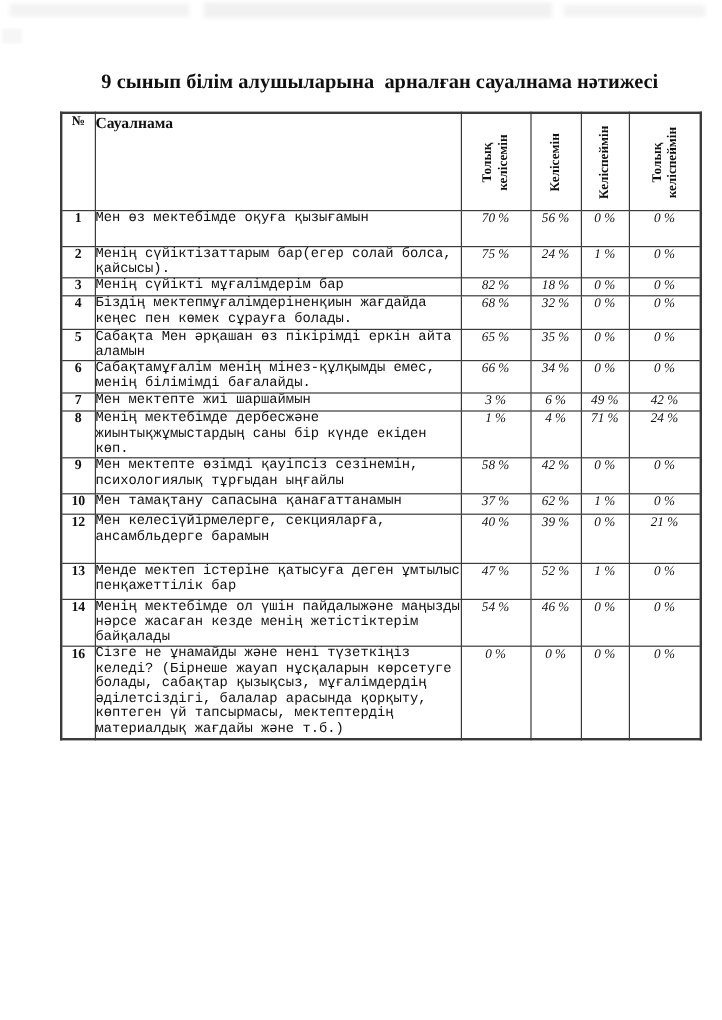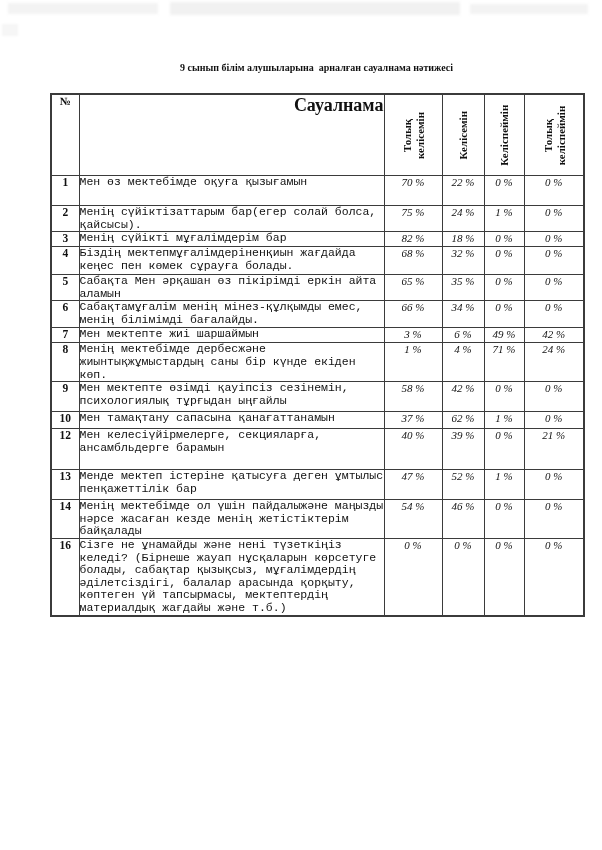--- a/index.html
+++ b/index.html
@@ -16,21 +16,21 @@
   .g1 { left:8px;   top:3px;  width:150px; height:11px; }
   .g2 { left:170px; top:2px;  width:290px; height:13px; background:#f1f1f1; }
   .g3 { left:470px; top:4px;  width:118px; height:10px; }
   .g4 { left:2px;   top:24px; width:16px;  height:12px; background:#f6f6f6; filter:blur(1px); }
 
   .title {
     position:absolute;
     left:50px; top:60px; width:533px;
     text-align:center;
     font-weight:bold;
-    font-size:10px;
+    font-size:17px;
     line-height:16px;
     white-space:pre-wrap;
   }
 
   table.survey {
     position:absolute;
     left:50px; top:93px;
     width:533px;
     border-collapse:collapse;
     table-layout:fixed;
@@ -41,22 +41,22 @@
     padding:0;
     vertical-align:top;
     overflow:visible;
   }
   th.num-h {
     font-size:11px; font-weight:bold;
     text-align:center; vertical-align:top;
     padding-top:5px;
   }
   th.quest-h {
-    font-size:18px; font-weight:bold;
-    text-align:right; vertical-align:middle;
+    font-size:13px; font-weight:bold;
+    text-align:left; vertical-align:middle;
   }
   th.vcell { vertical-align:middle; }
   .vwrap {
     display:flex; align-items:center; justify-content:center;
     height:80px; width:100%;
   }
   .vtext {
     flex:none;
     transform:rotate(-90deg);
     width:72px;
@@ -130,21 +130,21 @@
               <div class="vtext">Толық келіспеймін</div>
             </div>
         </th>
       </tr>
     </thead>
     <tbody id="survey-body">
         <tr style="height: 30px;">
           <td class="cnum">1</td>
           <td class="cquest">Мен өз мектебімде оқуға қызығамын</td>
           <td class="cval">70 %</td>
-          <td class="cval">22 %</td>
+          <td class="cval">56 %</td>
           <td class="cval">0 %</td>
           <td class="cval">0 %</td>
         </tr>
         <tr style="height: 15px;">
           <td class="cnum">2</td>
           <td class="cquest">Менің сүйіктізаттарым бар(егер солай болса, қайсысы).</td>
           <td class="cval">75 %</td>
           <td class="cval">24 %</td>
           <td class="cval">1 %</td>
           <td class="cval">0 %</td>

